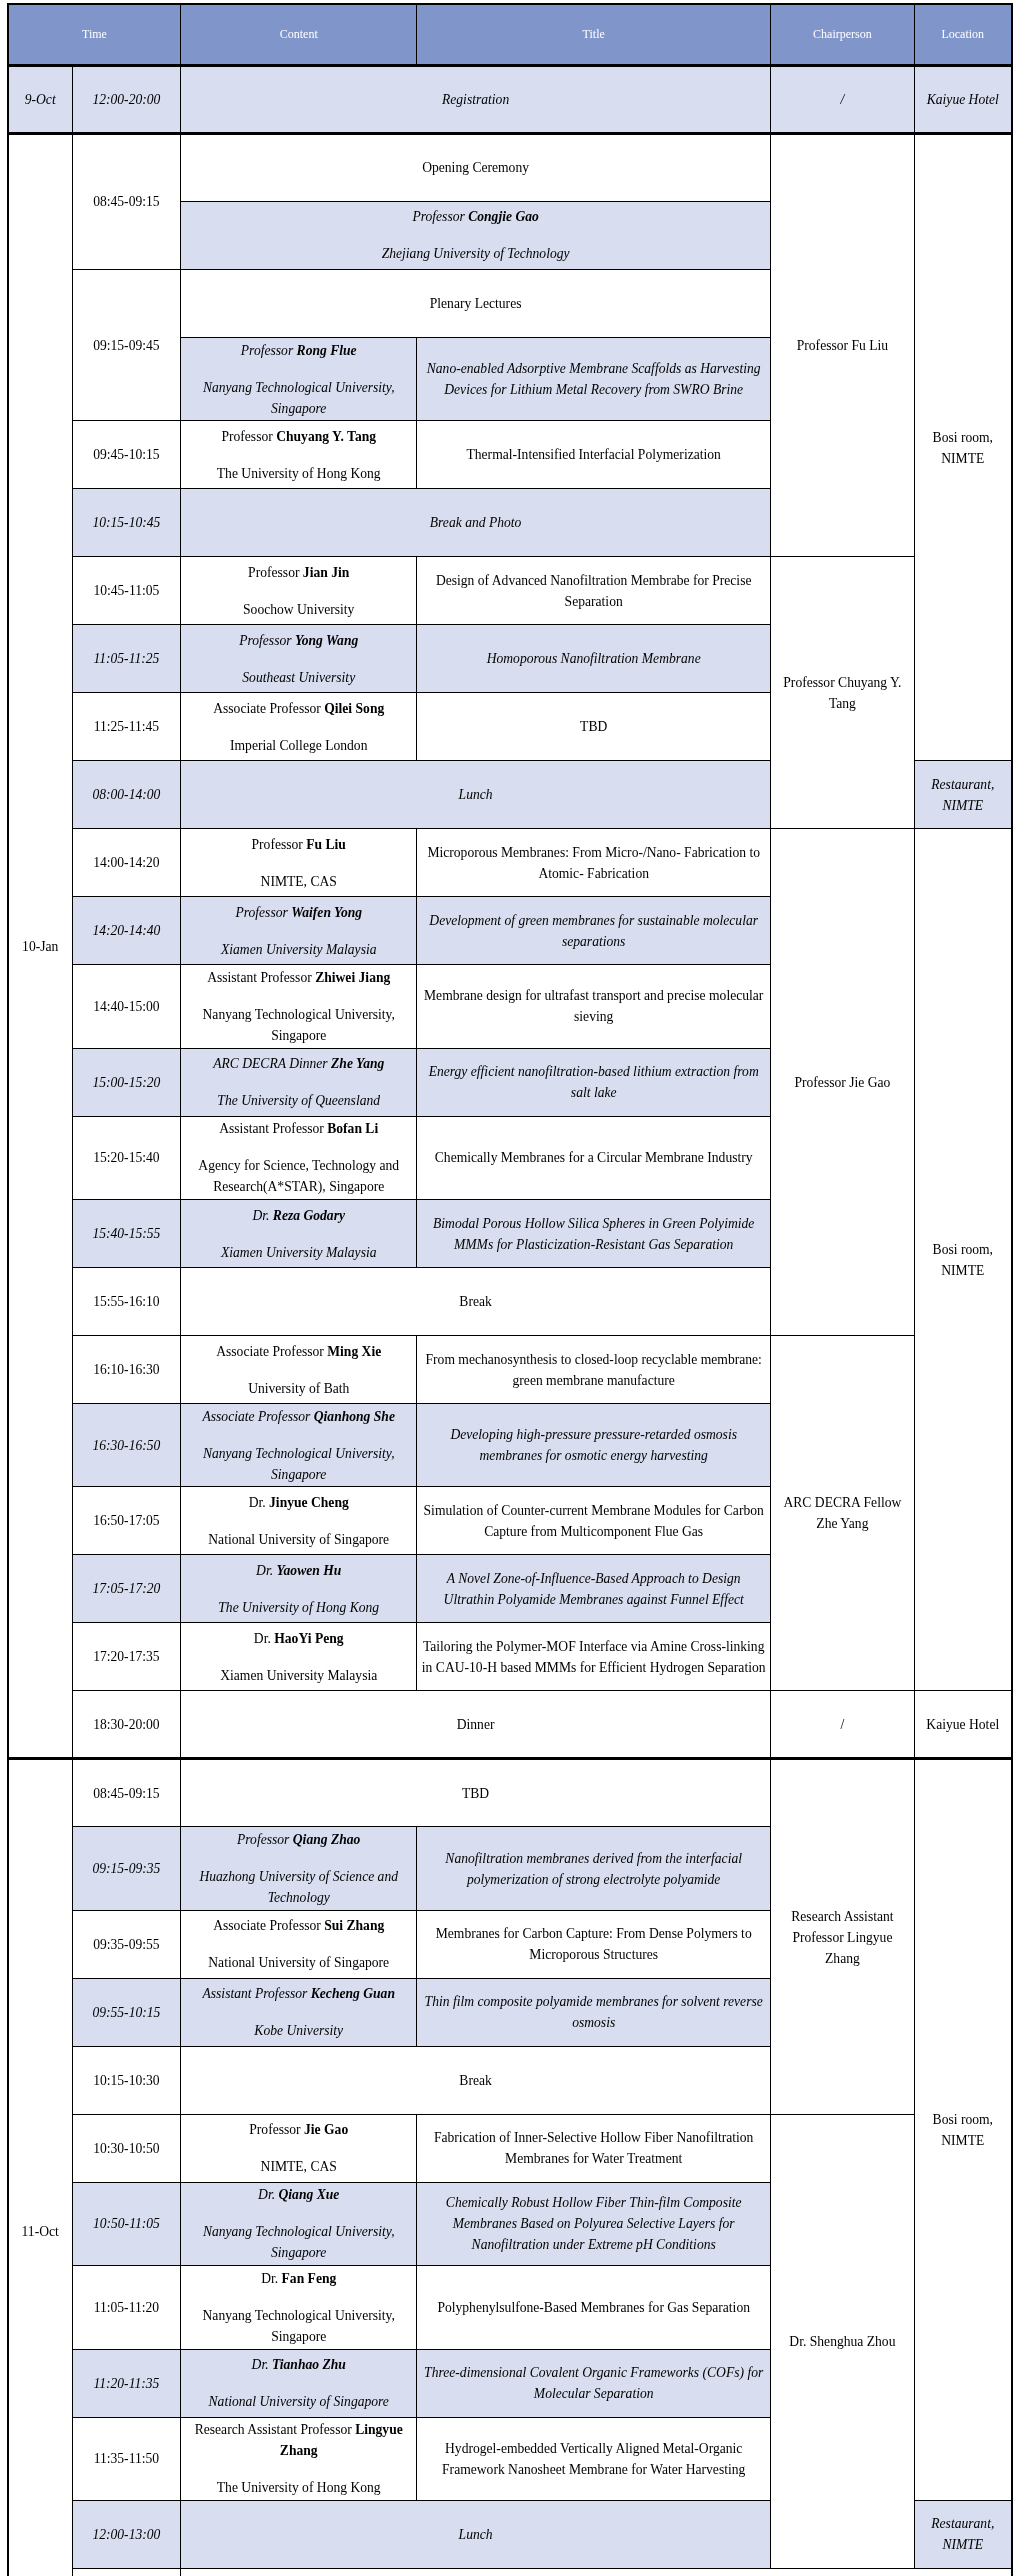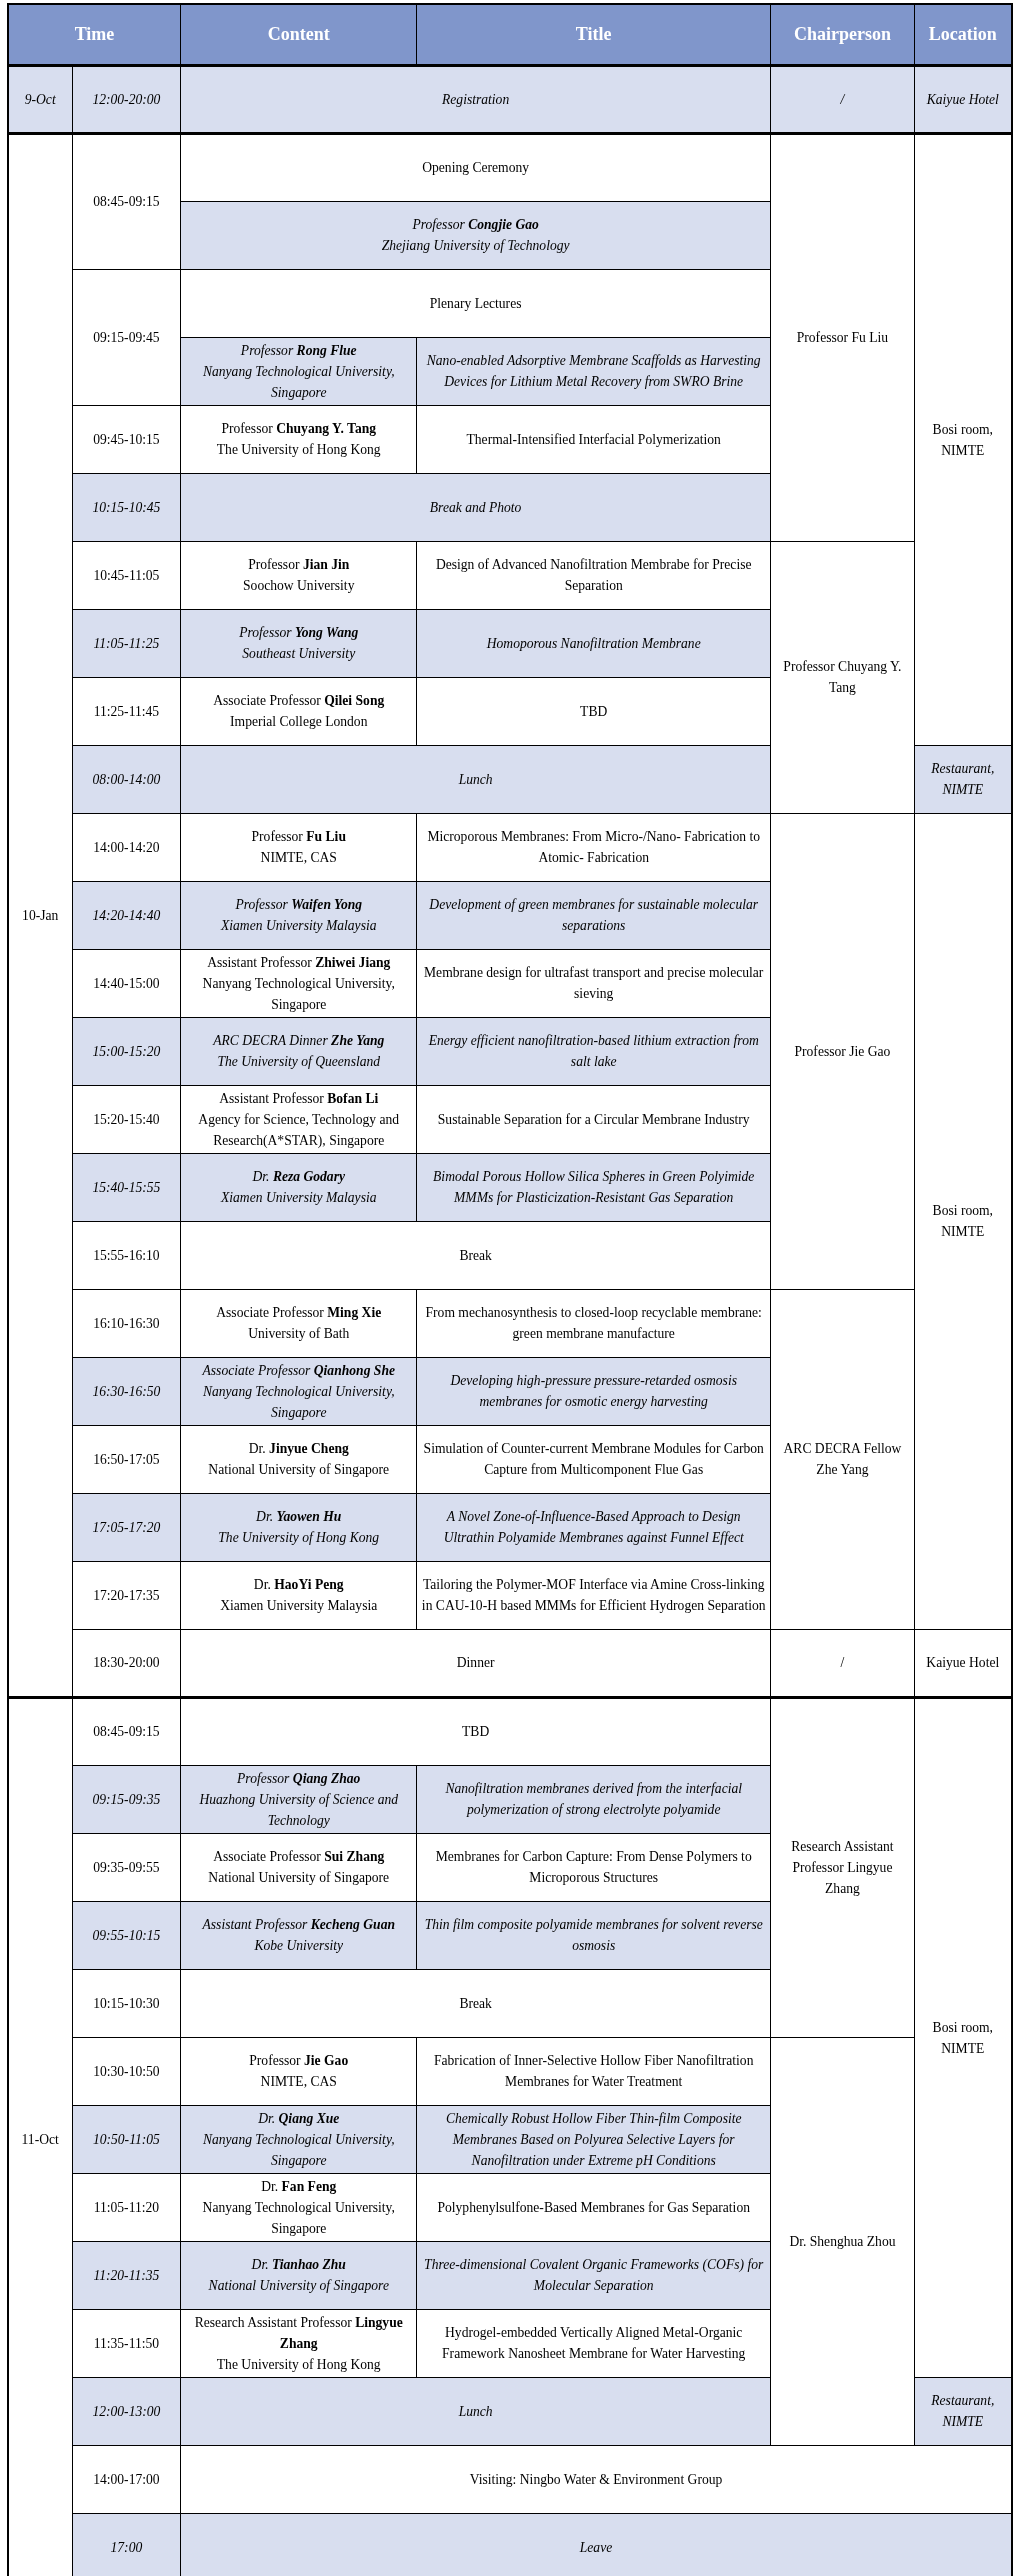--- a/index.html
+++ b/index.html
@@ -31,27 +31,27 @@
     font-size:13.6px;
     line-height:21px;
     word-wrap:break-word;
   }
   tr{height:68px}
   tr.header{height:61px;border-bottom:3.4px solid var(--border);}
   tr.sep{border-bottom:3.4px solid var(--border);}
   th{
     background:var(--header-bg);
     color:var(--header-text);
-    font-weight:bold;
-    font-size:18px;
+    font-weight:normal;
+    font-size:12px;
   }
   .bg-b{background:var(--row-alt-bg);font-style:italic;}
   .bg-w{background:#fff;}
   td b{font-weight:bold;}
-  .spk-aff{margin-top:0;}
+  .spk-aff{margin-top:16px;}
 </style>
 </head>
 <body>
 
 <table>
   <colgroup>
     <col class="c-date">
       <col class="c-time">
       <col class="c-content">
     <col class="c-title">
@@ -174,21 +174,21 @@
           <div class="spk-aff">The University of Queensland</div>
         </td>
         <td class="col-title bg-b">Energy efficient nanofiltration-based lithium extraction from salt lake</td>
       </tr>
       <tr>
         <td class="col-time bg-w">15:20-15:40</td>
         <td class="col-content bg-w">
           <div><span>Assistant Professor </span><b>Bofan Li</b></div>
           <div class="spk-aff">Agency for Science, Technology and Research(A*STAR), Singapore</div>
         </td>
-        <td class="col-title bg-w">Sustainable Separation for a Circular Membrane Industry</td>
+        <td class="col-title bg-w">Chemically Membranes for a Circular Membrane Industry</td>
       </tr>
       <tr>
         <td class="col-time bg-b">15:40-15:55</td>
         <td class="col-content bg-b">
           <div><span>Dr. </span><b>Reza Godary</b></div>
           <div class="spk-aff">Xiamen University Malaysia</div>
         </td>
         <td class="col-title bg-b">Bimodal Porous Hollow Silica Spheres in Green Polyimide MMMs for Plasticization-Resistant Gas Separation</td>
       </tr>
       <tr>

